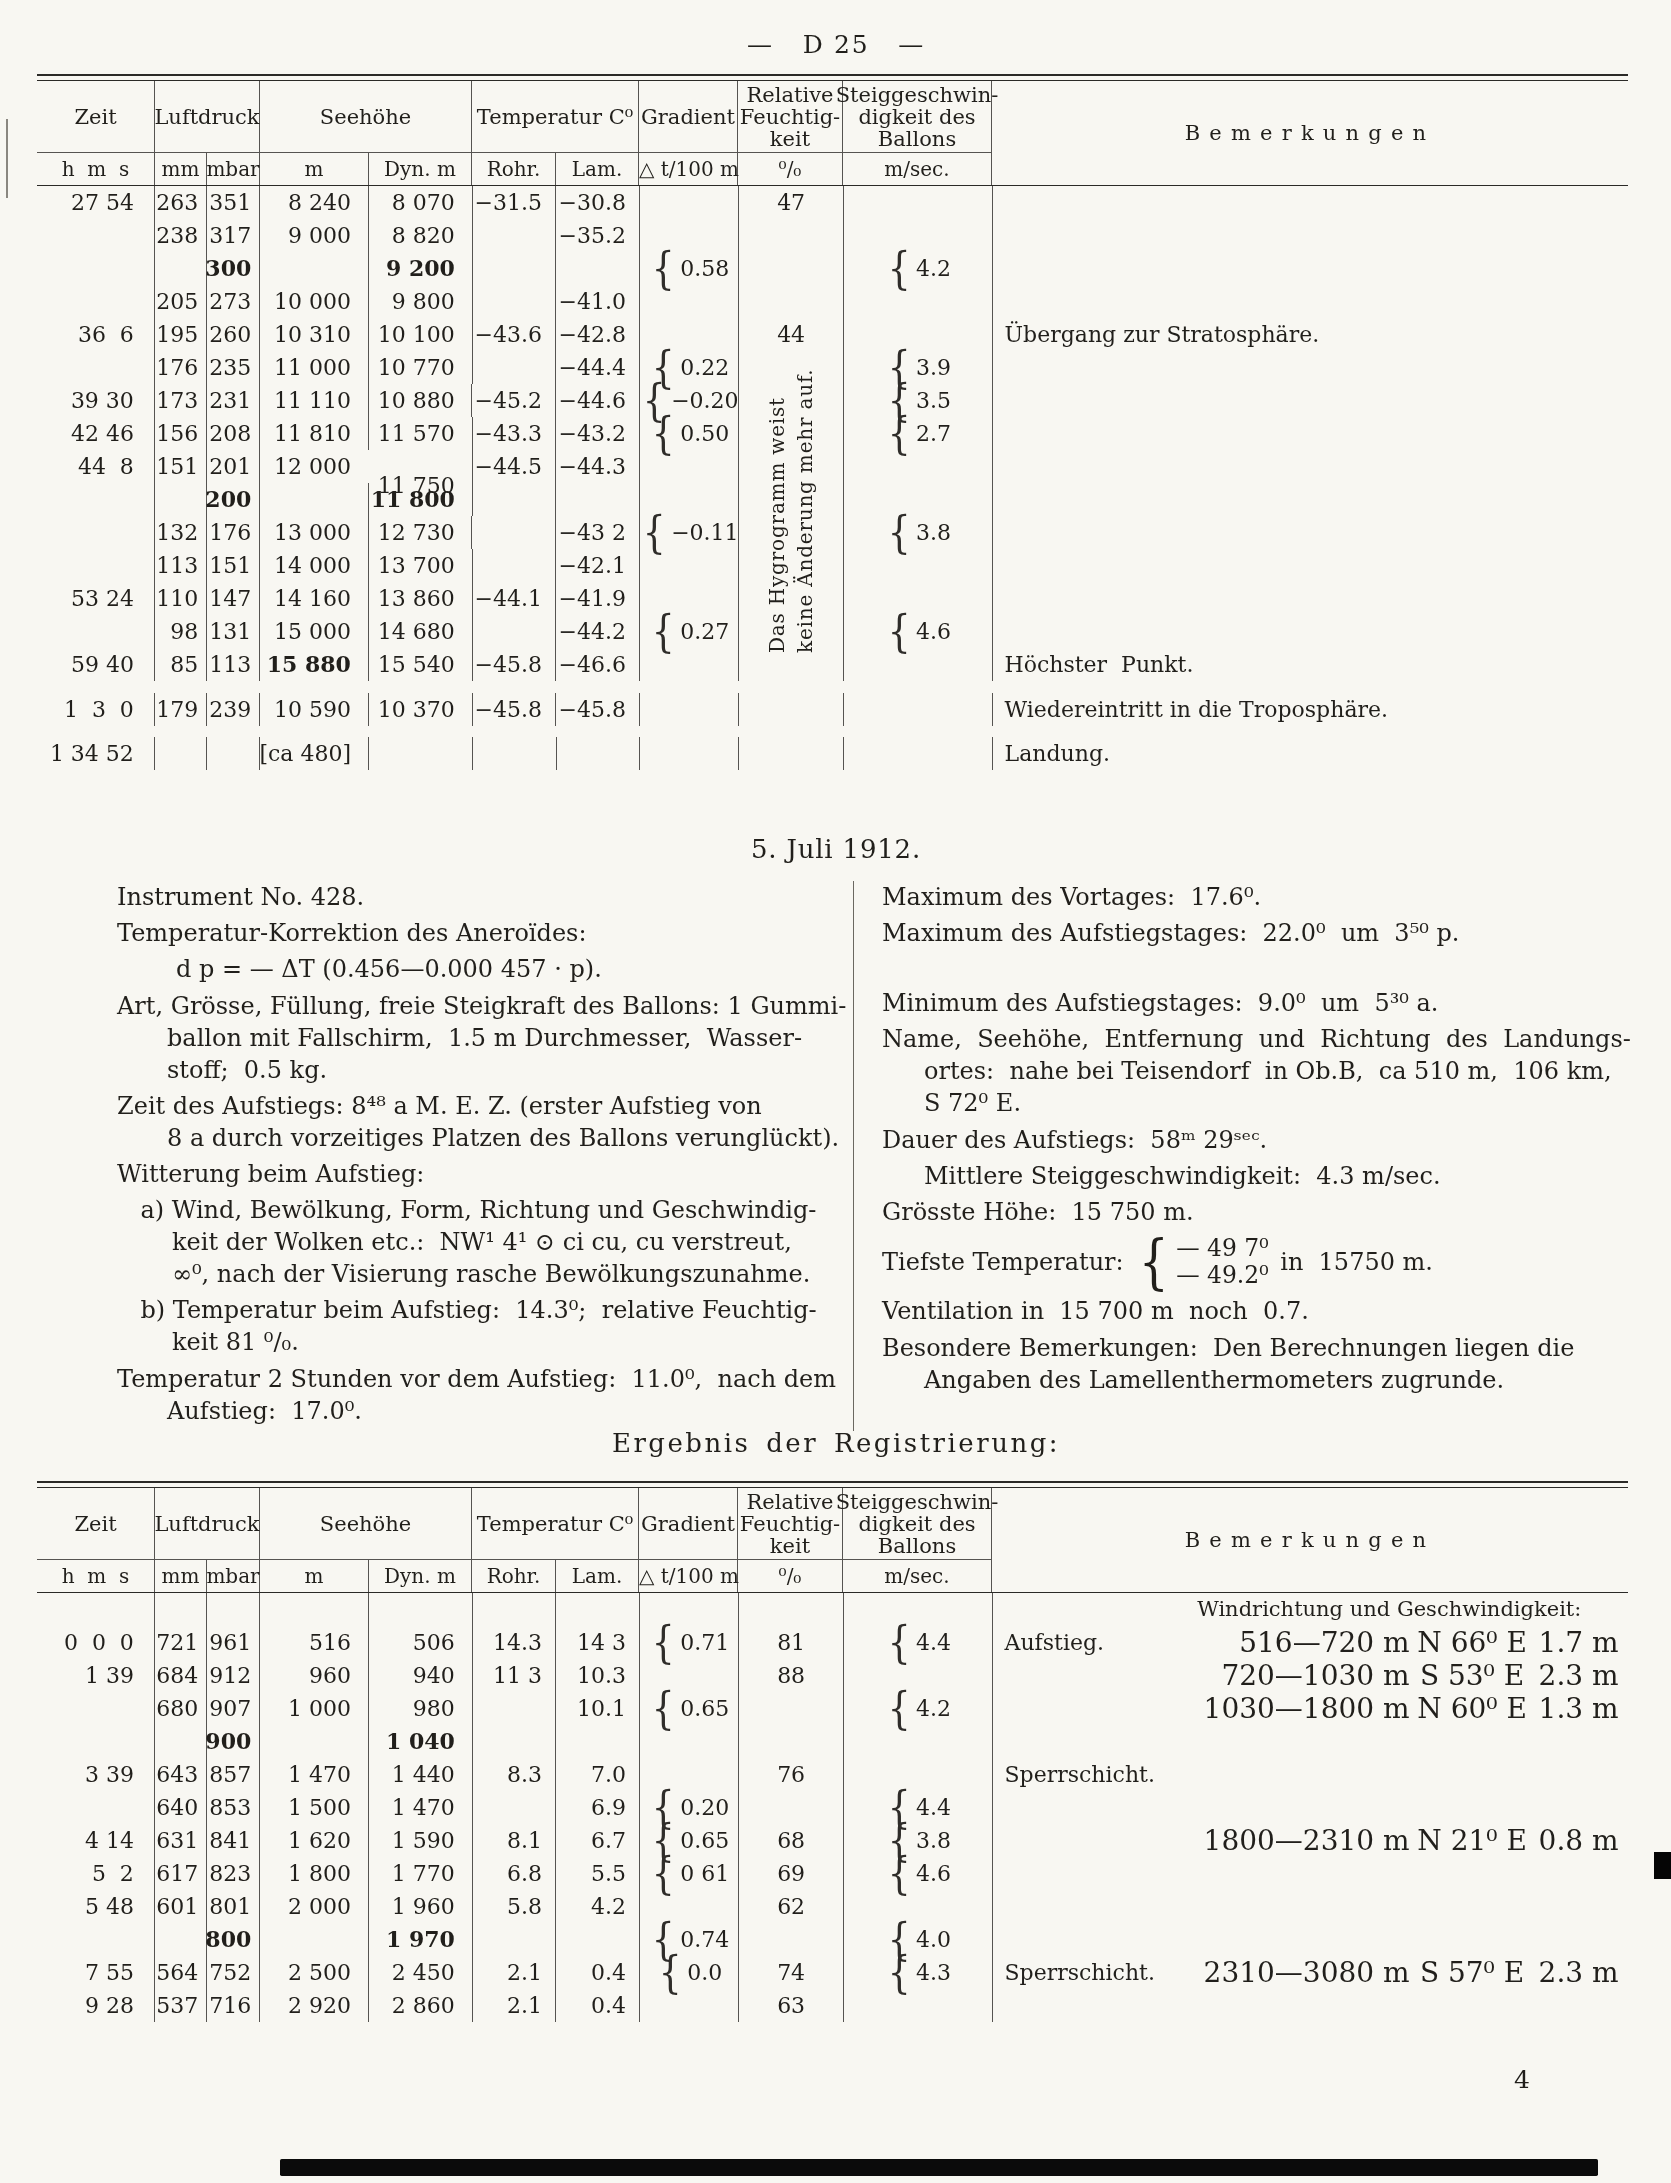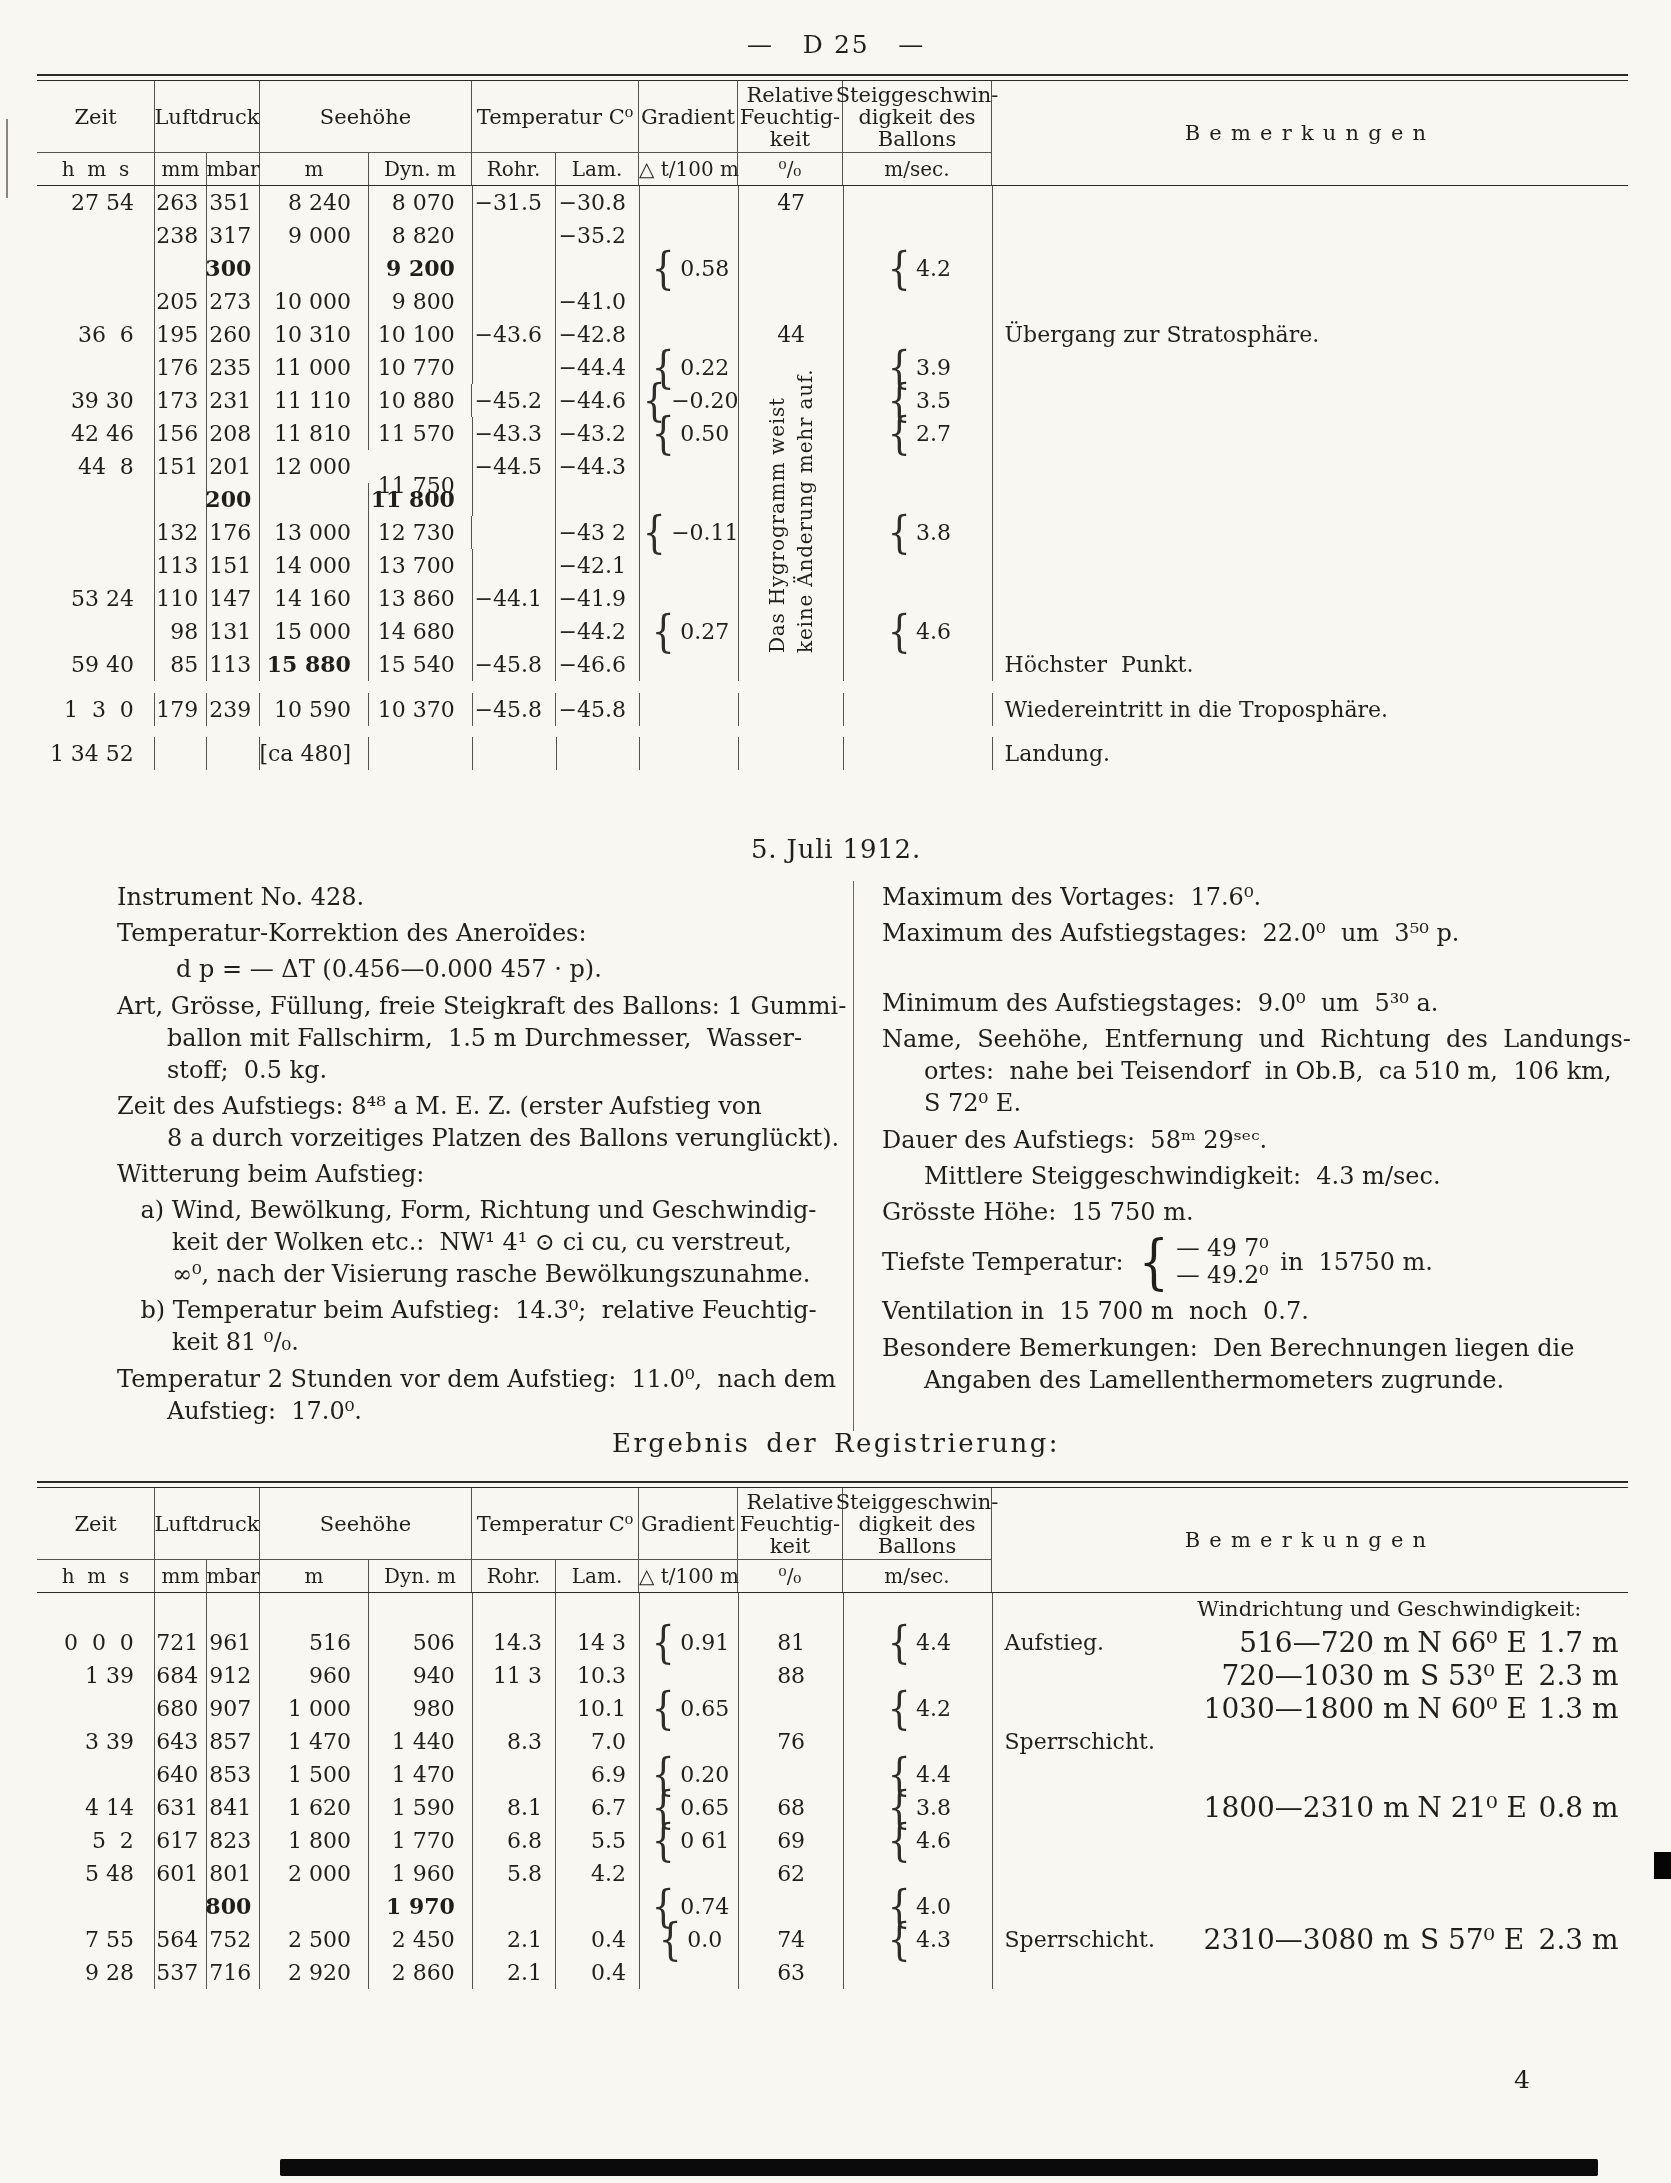--- a/index.html
+++ b/index.html
@@ -559,21 +559,21 @@
           <div class="cell c-bm" style="width: 637px;"><span class="bm-note"></span><div class="wind-head">Windrichtung und Geschwindigkeit:</div></div>
         </div>
         <div class="trow">
           <div class="cell c-z" style="width: 117px;"><span class="val">0  0  0</span></div>
           <div class="cell c-mm" style="width: 52px;"><span class="val">721</span></div>
           <div class="cell c-mb" style="width: 53px;"><span class="val">961</span></div>
           <div class="cell c-m" style="width: 109px;"><span class="val">516</span></div>
           <div class="cell c-dy" style="width: 104px;"><span class="val">506</span></div>
           <div class="cell c-ro" style="width: 84px;"><span class="val">14.3</span></div>
           <div class="cell c-la" style="width: 84px;"><span class="val">14 3</span></div>
-          <div class="cell c-gr" style="width: 99px;"><span class="brace">{</span><span class="val">0.91</span></div>
+          <div class="cell c-gr" style="width: 99px;"><span class="brace">{</span><span class="val">0.71</span></div>
           <div class="cell c-rf" style="width: 105px;"><span class="val">81</span></div>
           <div class="cell c-st" style="width: 149px;"><span class="brace">{</span><span class="val">4.4</span></div>
           <div class="cell c-bm" style="width: 637px;"><span class="bm-note">Aufstieg.</span><div class="wind"><span class="w-r">516—720 m</span><span class="w-d">N 66⁰ E</span><span class="w-s">1.7 m</span></div></div>
         </div>
         <div class="trow">
           <div class="cell c-z" style="width: 117px;"><span class="val">1 39</span></div>
           <div class="cell c-mm" style="width: 52px;"><span class="val">684</span></div>
           <div class="cell c-mb" style="width: 53px;"><span class="val">912</span></div>
           <div class="cell c-m" style="width: 109px;"><span class="val">960</span></div>
           <div class="cell c-dy" style="width: 104px;"><span class="val">940</span></div>
@@ -589,20 +589,33 @@
           <div class="cell c-mm" style="width: 52px;"><span class="val">680</span></div>
           <div class="cell c-mb" style="width: 53px;"><span class="val">907</span></div>
           <div class="cell c-m" style="width: 109px;"><span class="val">1 000</span></div>
           <div class="cell c-dy" style="width: 104px;"><span class="val">980</span></div>
           <div class="cell c-ro" style="width: 84px;"></div>
           <div class="cell c-la" style="width: 84px;"><span class="val">10.1</span></div>
           <div class="cell c-gr" style="width: 99px;"><span class="brace">{</span><span class="val">0.65</span></div>
           <div class="cell c-rf" style="width: 105px;"></div>
           <div class="cell c-st" style="width: 149px;"><span class="brace">{</span><span class="val">4.2</span></div>
           <div class="cell c-bm" style="width: 637px;"><span class="bm-note"></span><div class="wind"><span class="w-r">1030—1800 m</span><span class="w-d">N 60⁰ E</span><span class="w-s">1.3 m</span></div></div>
+        </div>
+        <div class="trow">
+          <div class="cell c-z" style="width: 117px;"></div>
+          <div class="cell c-mm" style="width: 52px;"></div>
+          <div class="cell c-mb" style="width: 53px;"><span class="val b">900</span></div>
+          <div class="cell c-m" style="width: 109px;"></div>
+          <div class="cell c-dy" style="width: 104px;"><span class="val b">1 040</span></div>
+          <div class="cell c-ro" style="width: 84px;"></div>
+          <div class="cell c-la" style="width: 84px;"></div>
+          <div class="cell c-gr" style="width: 99px;"></div>
+          <div class="cell c-rf" style="width: 105px;"></div>
+          <div class="cell c-st" style="width: 149px;"></div>
+          <div class="cell c-bm" style="width: 637px;"><span class="bm-note"></span></div>
         </div>
         <div class="trow">
           <div class="cell c-z" style="width: 117px;"><span class="val">3 39</span></div>
           <div class="cell c-mm" style="width: 52px;"><span class="val">643</span></div>
           <div class="cell c-mb" style="width: 53px;"><span class="val">857</span></div>
           <div class="cell c-m" style="width: 109px;"><span class="val">1 470</span></div>
           <div class="cell c-dy" style="width: 104px;"><span class="val">1 440</span></div>
           <div class="cell c-ro" style="width: 84px;"><span class="val">8.3</span></div>
           <div class="cell c-la" style="width: 84px;"><span class="val">7.0</span></div>
           <div class="cell c-gr" style="width: 99px;"></div>

